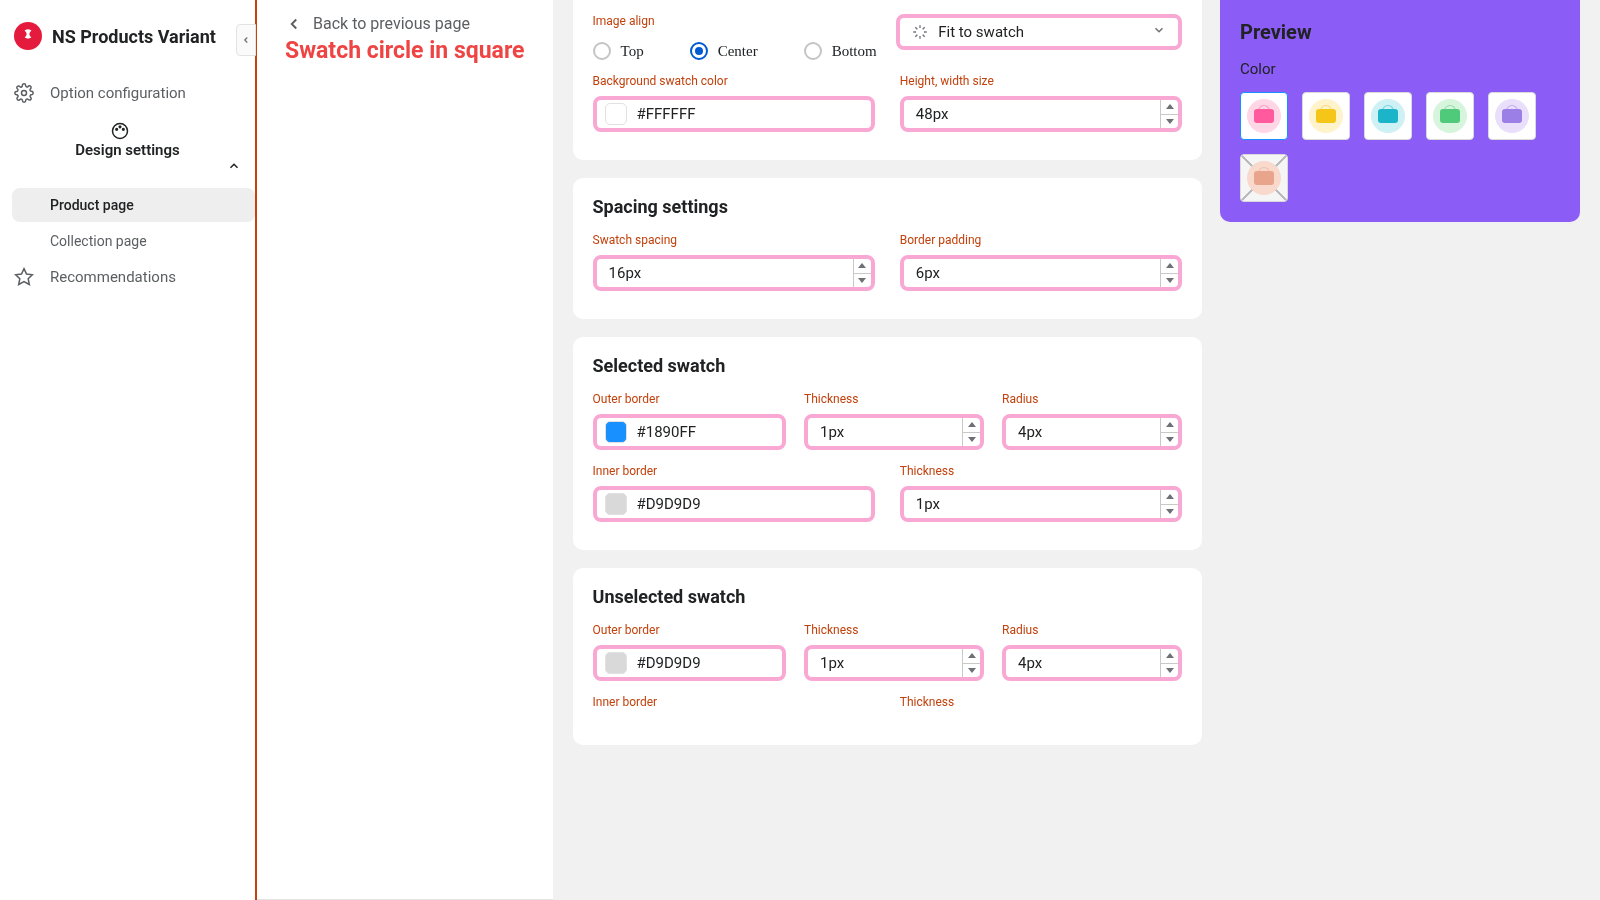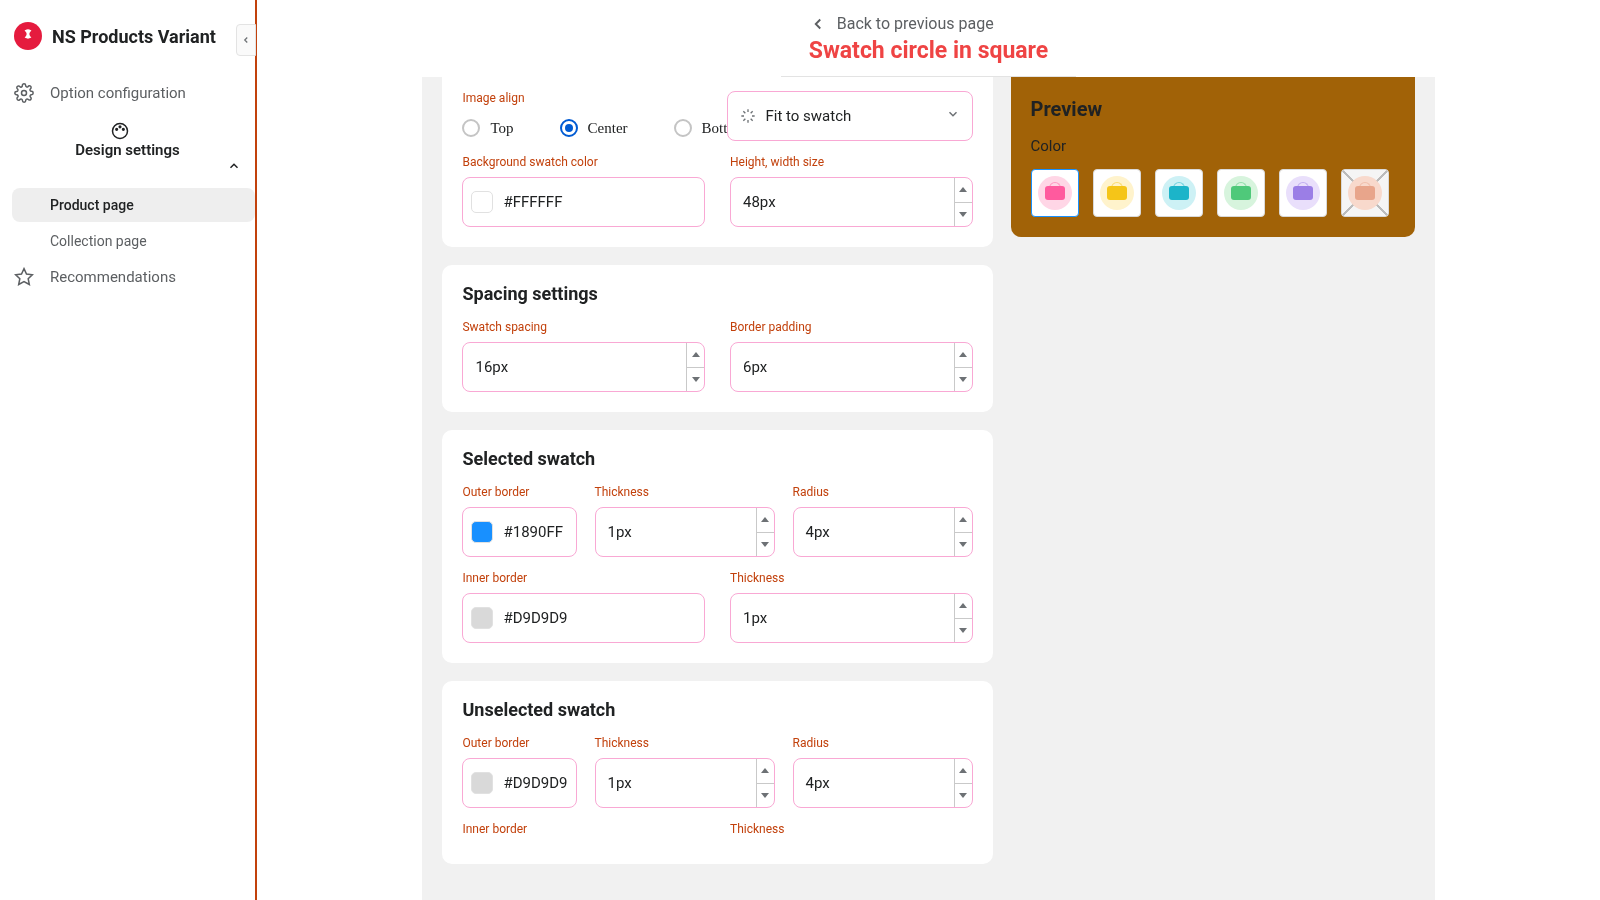--- a/index.html
+++ b/index.html
@@ -84,23 +84,22 @@
     .nav-sub-item.active {
       background: #eeeeee;
       color: #202223;
       font-weight: 500;
     }
 
     
     .main {
       flex: 1;
       display: flex;
-      flex-direction: column;
+      flex-direction: row;
       overflow: hidden;
-      align-items: center;
     }
     .page-header {
       padding: 14px 28px 12px 28px;
       border-bottom: 1px solid #e3e3e3;
     }
     .back-link {
       display: flex;
       align-items: center;
       color: #5c5f62;
       font-size: 16px;
@@ -126,41 +125,41 @@
       padding: 18px 20px 20px 20px;
       margin-top: 18px;
     }
     .card:first-child { border-radius: 0 0 10px 10px; margin-top: 0; padding-top: 14px; }
     .card-title { font-size: 18px; font-weight: 700; margin-bottom: 16px; }
     .row {
       display: flex;
       gap: 18px;
       margin-bottom: 14px;
     }
-    .row:last-child { margin-bottom: 0; gap: 25px; }
+    .row:last-child { margin-bottom: 8px; gap: 25px; }
     .col { flex: 1; min-width: 0; }
     .col.w200 { flex: 0 0 180px; }
     .field-label { font-size: 12px; color: #c2410c; margin-bottom: 8px; display: block; }
 
     
     .radio-group { display: flex; gap: 46px; padding-top: 6px; }
     .radio-opt { display: flex; align-items: center; font-size: 15px; cursor: pointer; font-family: Liberation Serif, serif; }
     .radio-dot {
       width: 18px; height: 18px; border-radius: 50%;
       border: 2px solid #c4c4c4; margin-right: 10px;
       display: flex; align-items: center; justify-content: center;
     }
     .radio-opt.checked .radio-dot { border-color: #005bd3; }
     .radio-opt.checked .radio-dot::after {
       content: ""; width: 8px; height: 8px; border-radius: 50%; background: #005bd3;
     }
 
     .select-box, .color-input, .number-input {
-      height: 50px;
-      border: 1px solid #f9a8d4;
+      height: 36px;
+      border: 4px solid #f9a8d4;
       border-radius: 8px;
       background: #fff;
       display: flex;
       align-items: center;
       font-size: 15px;
       cursor: pointer;
     }
     .select-box { padding: 0 12px; justify-content: space-between; }
     .select-left { display: flex; align-items: center; gap: 10px; }
     .select-left svg { color: #6d7175; }
@@ -178,23 +177,23 @@
     }
     .spinner .sp {
       flex: 1; display: flex; align-items: center; justify-content: center;
       cursor: pointer;
     }
     .spinner .sp:first-child { border-bottom: 1px solid #c9c9c9; }
     .spinner svg { color: #6d7175; }
 
     
     .preview-panel {
-      width: 404px;
+      width: 360px;
       flex-shrink: 0;
-      background: #a16207;
+      background: #8b5cf6;
       border-radius: 0 0 10px 10px;
       padding: 20px;
     }
     .preview-title { font-size: 20px; font-weight: 700; margin-bottom: 16px; }
     .preview-label { font-size: 15px; color: #202223; margin-bottom: 14px; }
     .swatch-grid { display: flex; flex-wrap: wrap; gap: 14px; }
     .swatch-sq {
       width: 48px; height: 48px; border-radius: 4px;
       border: 1px solid #d9d9d9; padding: 5px;
       display: flex; align-items: center; justify-content: center;

